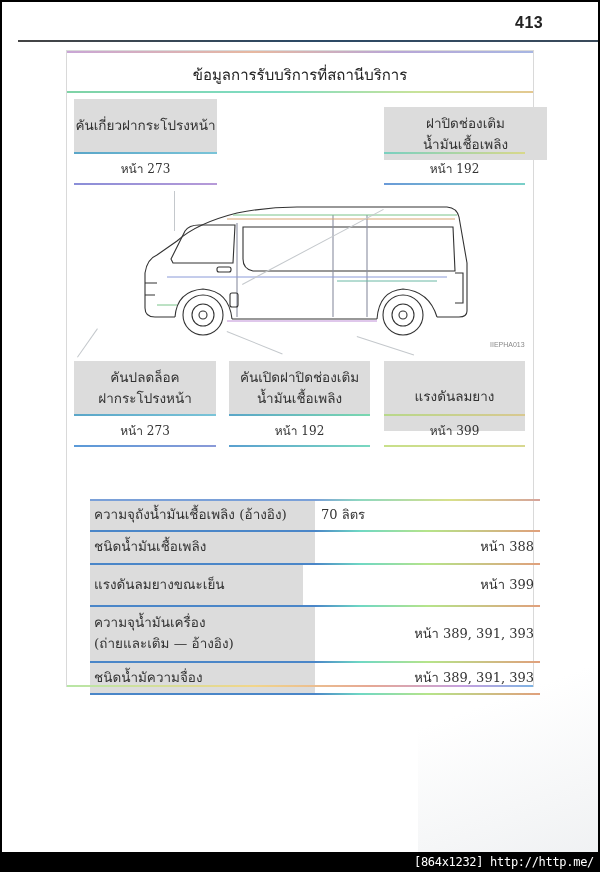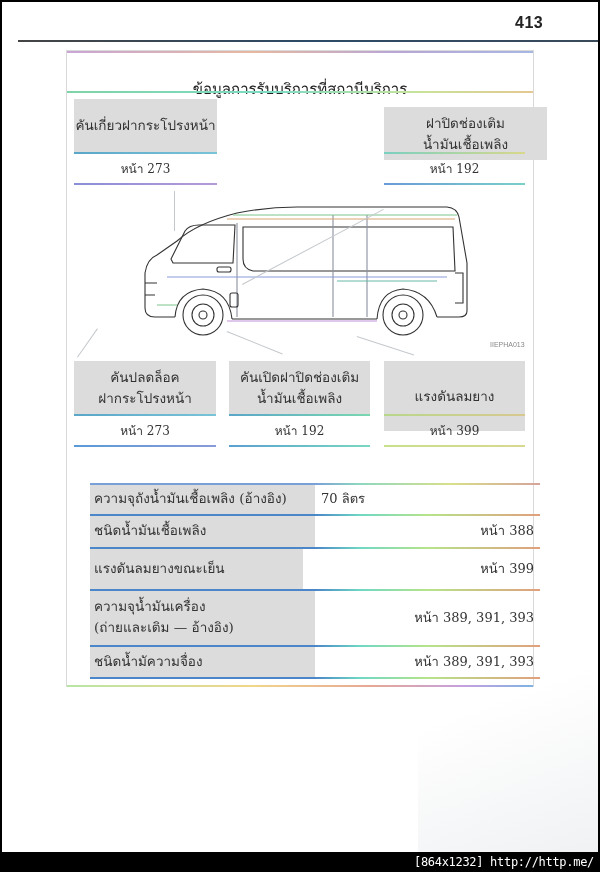--- a/index.html
+++ b/index.html
@@ -11,37 +11,37 @@
   .page-num { position:absolute; left:513px; top:12px; font-family:"Liberation Sans", sans-serif;
          font-weight:bold; font-size:16px; color:#222; letter-spacing:0.5px; }
   .top-rule { position:absolute; left:16px; top:38px; width:584px; height:2px;
          background:linear-gradient(90deg,#444,#2c4a66 50%,#3a4a5a); }
   .panel { position:absolute; left:64px; top:48px; width:466px; height:635px; background:#fff;
          border:1px solid #d9d9d9; }
   .panel-topline { position:absolute; left:0; right:0; top:0; height:2px;
          background:linear-gradient(90deg,#c9a6d6,#e7b8a0 40%,#b9a6d6 70%,#a7b6e3); }
   .panel-bottomline { position:absolute; left:0; right:0; bottom:-1px; height:2px;
          background:linear-gradient(90deg,#b8e6a6,#f1d58a 40%,#e6a894 65%,#c5a0df 85%,#7fb3e3); }
-  .panel-title { position:absolute; left:0; right:0; top:26px; text-align:center;
+  .panel-title { position:absolute; left:0; right:0; top:12px; text-align:center;
          font-size:15px; color:#222; }
   .title-rule { position:absolute; left:0; right:0; top:40px; height:2px;
          background:linear-gradient(90deg,#7fd3a6,#7fdcc4 45%,#c8e39a 75%,#e4c890); }
 
   .callout { position:absolute; background:#dcdcdc; display:flex; align-items:center; justify-content:center;
          text-align:center; font-size:13.5px; line-height:21px; color:#333; }
   .callout-line { position:absolute; height:2px; }
   .ref { position:absolute; text-align:center; font-size:12px; color:#333; }
   .ref-line { position:absolute; height:2px; }
 
   .van { position:absolute; left:70px; top:142px; width:340px; height:160px; }
   .code { position:absolute; left:423px; top:290px; font-family:"Liberation Sans", sans-serif;
          font-size:7px; color:#888; }
   .leader { position:absolute; height:1px; background:#c4c8cc; transform-origin:0 0; }
 
-  .table { position:absolute; left:7px; top:432px; width:450px;padding-left:16px; }
+  .table { position:absolute; left:7px; top:448px; width:450px;padding-left:16px; }
   .trow { position:relative; display:flex; width:450px; }
   .tcell-label { width:225px; background:#dcdcdc; font-size:13.5px; color:#333; padding:0 4px;
          box-sizing:border-box; display:flex; align-items:center; line-height:21px; }
   .tcell-value { width:225px; font-size:13px; color:#333; padding:0 6px; box-sizing:border-box;
          display:flex; align-items:center; }
   .tcell-value.right { justify-content:flex-end; }
   .row-line { position:absolute; left:0; right:0; height:2px; }
   .row-line.top { top:0; }
   .row-line.bot { bottom:-1px; }
   .lineA { background:linear-gradient(90deg,#7aa0d8 0%,#7aa0d8 50%,#8fd8c0 60%,#d8e08a 80%,#d6a39a 100%); }

